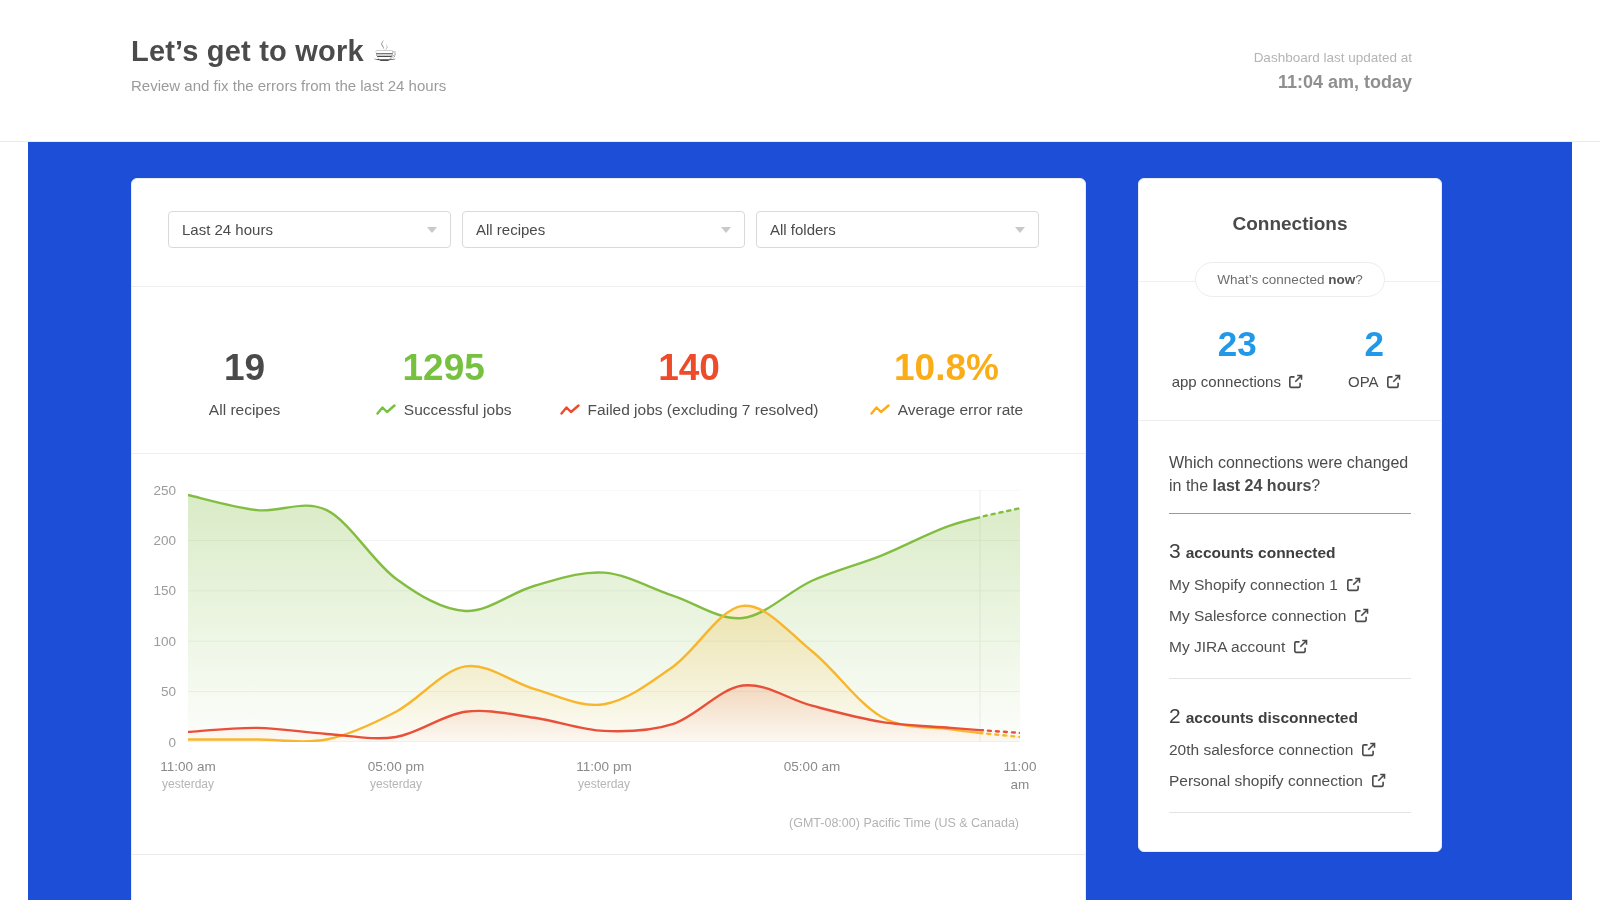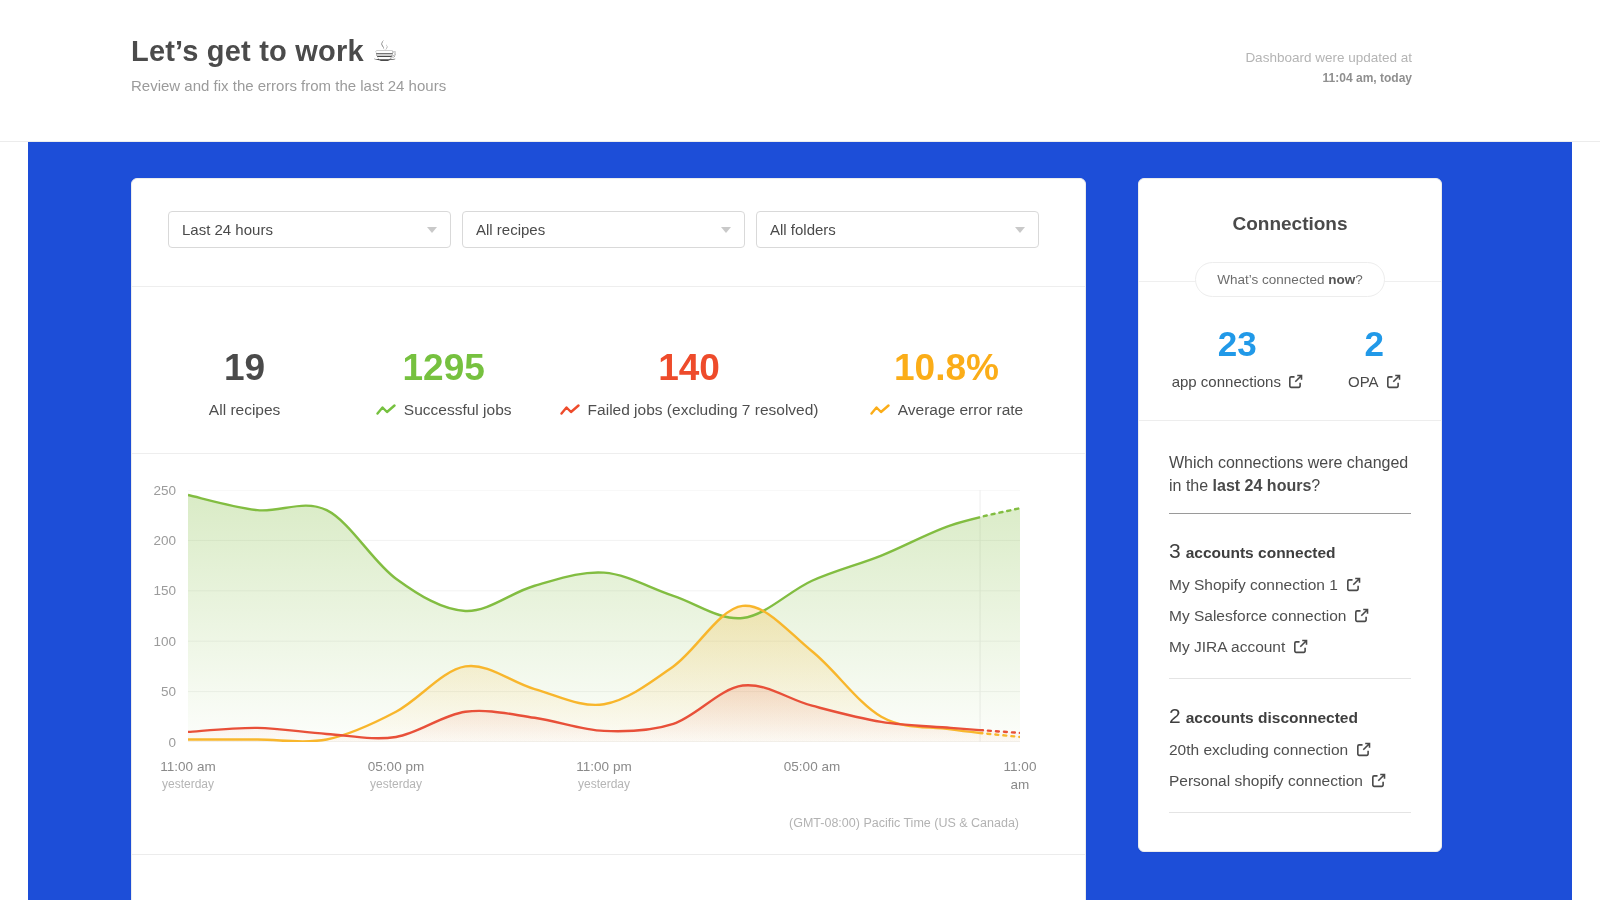--- a/index.html
+++ b/index.html
@@ -7,21 +7,21 @@
     font-family:"Liberation Sans","DejaVu Sans",sans-serif; color:#4a4a4a; }
 
   
   .page-header { height:142px; padding:34px 188px 0 131px; display:flex;
     justify-content:space-between; align-items:flex-start; background:#fff;
     border-bottom:1px solid #ececec; }
   .title { font-size:29px; font-weight:bold; color:#4b4b4b; letter-spacing:.2px; }
   .subtitle { margin-top:9px; font-size:15px; color:#9b9b9b; }
   .updated { text-align:right; margin-top:14px; line-height:1.55; }
   .updated-label { font-size:13.5px; color:#b4b4b4; }
-  .updated-time { font-size:12px; color:#8f8f8f; font-weight:bold; }
+  .updated-time { font-size:18px; color:#8f8f8f; font-weight:bold; }
 
   
   .content { background:#1d4ed8; margin:0 28px; height:758px;
     padding:36px 130px 0 103px; display:flex; gap:52px; align-items:flex-start; }
   .card { background:#fff; border:1px solid #ececec; border-radius:6px;
     box-shadow:0 1px 2px rgba(0,0,0,.03); }
 
   
   .main-card { flex:1; min-width:0; display:flex; flex-direction:column; min-height:748px; }
   .filters { padding:32px 36px 38px; display:flex; gap:11px; }
@@ -85,21 +85,21 @@
 </style>
 </head>
 <body>
 
 <header class="page-header">
   <div>
     <h1 class="title">Let’s get to work ☕</h1>
     <p class="subtitle">Review and fix the errors from the last 24 hours</p>
   </div>
   <div class="updated">
-    <div class="updated-label">Dashboard were updated at</div>
+    <div class="updated-label">Dashboard last updated at</div>
     <div class="updated-time">11:04 am, today</div>
   </div>
 </header>
 
 <div class="content">
 
   <section class="card main-card">
 
     <div class="filters">
       <div class="dropdown">
@@ -321,21 +321,21 @@
             </svg>
         </span>
       </div>
     </div>
 
     <hr class="light-rule">
 
     <div class="acct-group">
       <div class="acct-head"><span class="n">2</span><span>accounts disconnected</span></div>
       <div class="acct-item">
-        <span>20th excluding connection</span>
+        <span>20th salesforce connection</span>
         <span>
           <svg class="icon-svg" width="15" height="15" viewBox="0 0 14 14">
               <path d="M11.3 8.2v3.1a1.2 1.2 0 0 1-1.2 1.2H2.9a1.2 1.2 0 0 1-1.2-1.2V3.9a1.2 1.2 0 0 1 1.2-1.2h3.2" fill="none" stroke="#4a4a4a" stroke-width="1.5"></path>
               <path d="M8.6 1.4h4v4M12.4 1.6L6.8 7.2" fill="none" stroke="#4a4a4a" stroke-width="1.5"></path>
             </svg>
         </span>
       </div>
       <div class="acct-item">
         <span>Personal shopify connection</span>
         <span>

